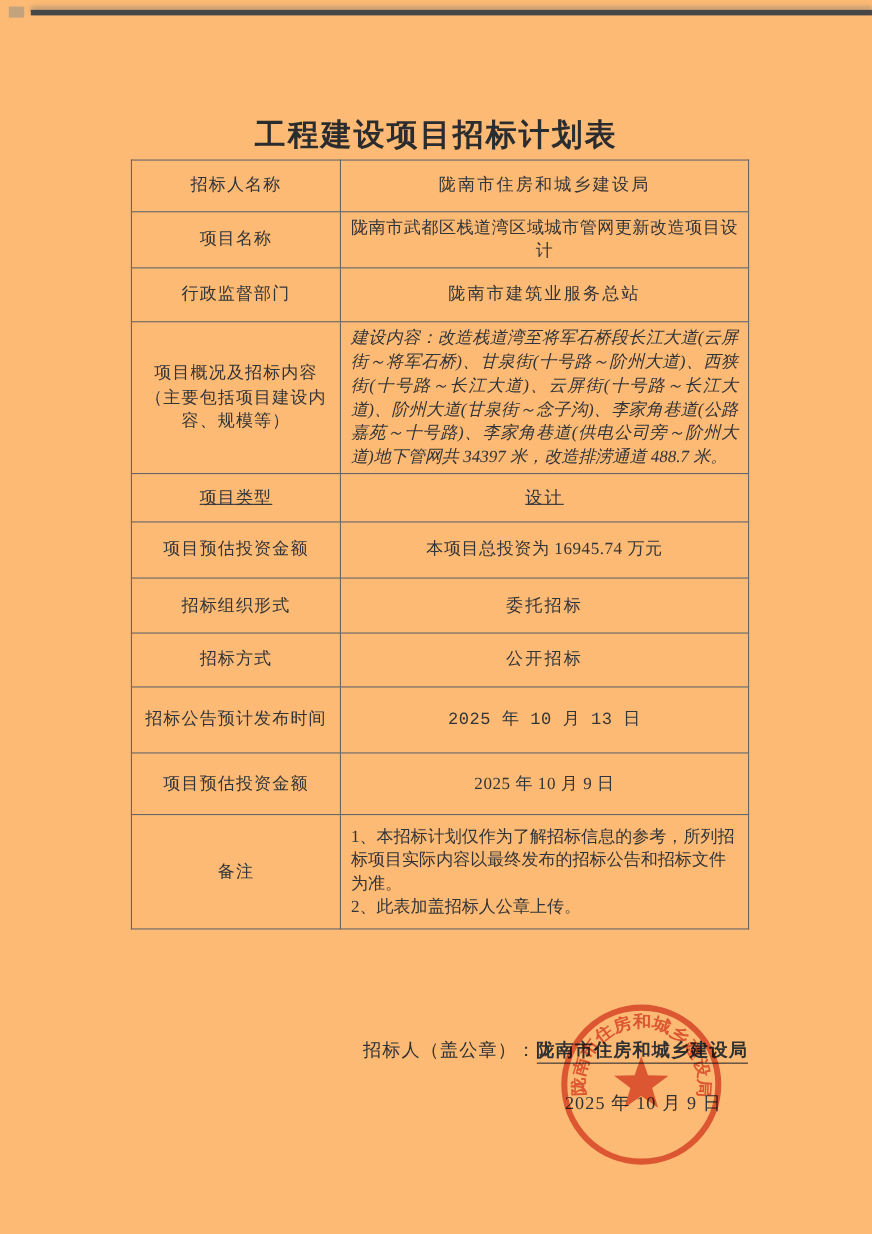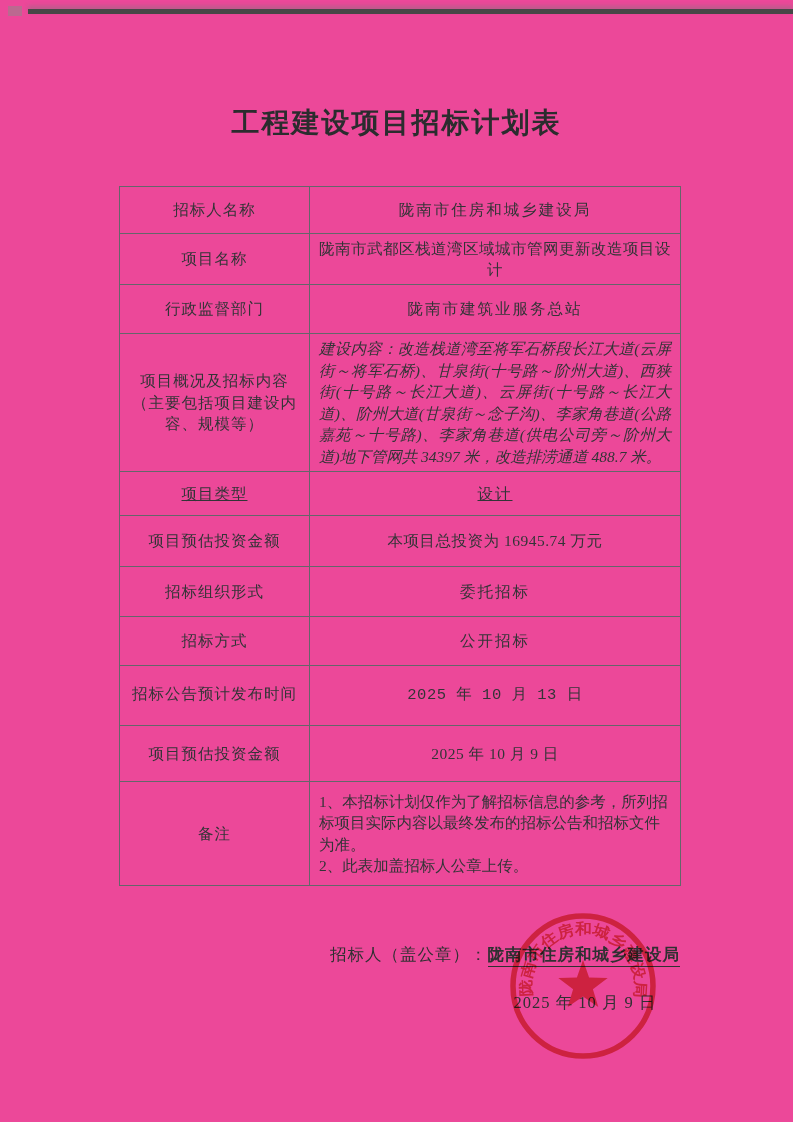--- a/index.html
+++ b/index.html
@@ -3,21 +3,21 @@
 <meta charset="utf-8">
 <style>
   * { margin: 0; padding: 0; box-sizing: border-box; }
   html, body { background: #e8e8e6; }
   body { font-family: "Liberation Serif", "DejaVu Serif", serif; }
   .page {
     position: relative;
     width: 793px;
     height: 1122px;
     margin: 0 auto;
-    background: #ec4899;
+    background: #fdba74;
     color: #2e2f31;
     overflow: hidden;
   }
   
   .scan-edge-top {
     position: absolute;
     top: 9px; left: 28px; right: 0;
     height: 5px;
     background: #474747;
     box-shadow: 0 -3px 4px rgba(120,120,120,.45);
@@ -40,21 +40,20 @@
   }
   .bid-table {
     position: absolute;
     left: 119px;
     top: 145px;
     width: 562px;
     border-collapse: collapse;
     table-layout: fixed;
     font-size: 15.5px;
     color: #333437;
-    margin-top: 41px;
   }
   .bid-table td {
     border: 1px solid #64666a;
     vertical-align: middle;
     padding: 3px 8px;
     line-height: 21.5px;
   }
   .bid-table { border: 1.5px solid #55575a; }
   .bid-table td.label {
     width: 190px;

